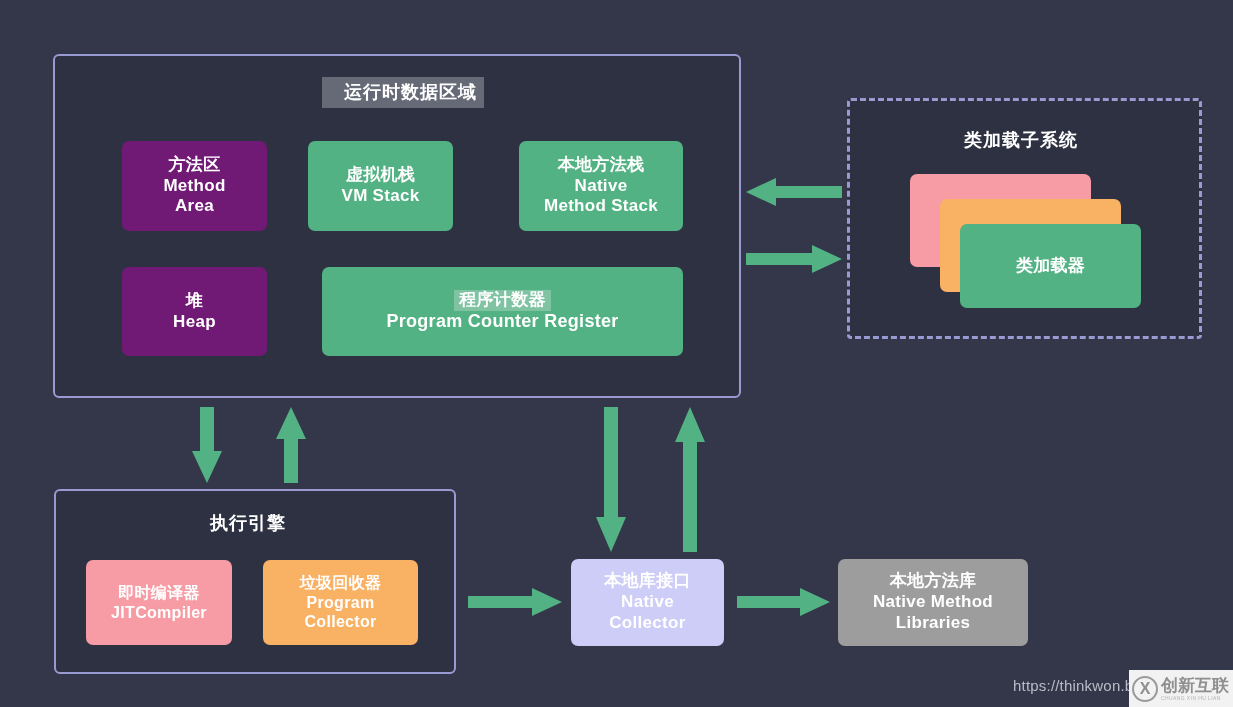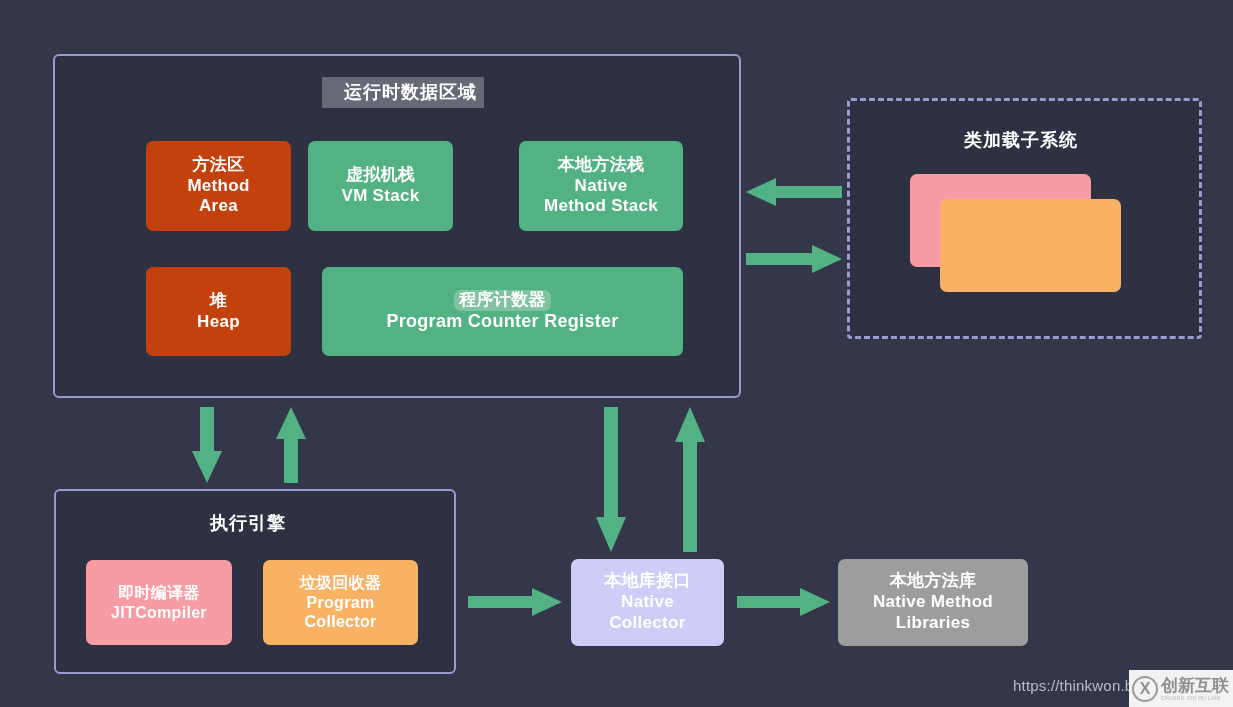--- a/index.html
+++ b/index.html
@@ -58,32 +58,31 @@
     font-weight: bold;
     white-space: nowrap;
     letter-spacing: 1px;
   }
   .panel-title.hl {
     background: rgba(150,152,163,0.55);
     padding: 3px 7px 4px 22px;
   }
 
   
-  .c-purple { background: #c2410c; margin-left: 24px; }
+  .c-purple { background: #701a75; }
   .c-green  { background: #52b283; }
   .c-pink   { background: #f79ca4; }
   .c-orange { background: #f9b163; }
   .c-lav    { background: #cdcdf7; }
   .c-gray   { background: #9d9d9d; }
 
   
   .texthl {
     background: rgba(235,235,240,0.30);
     padding: 0 5px;
-    border-radius: 7px;
   }
 
   
   .arrow { position: absolute; }
   .arrow svg { display: block; }
 
   
   #watermark {
     position: absolute;
     color: #b9bcc6;
@@ -148,20 +147,23 @@
   <div class="box c-green" style="left:322px; top:267px; width:361px; height:89px; font-size:17px;">
     <span class="ln texthl">程序计数器</span>
     <span class="ln" style="font-size:18px;">Program Counter Register</span>
   </div>
 
   <div class="panel-dashed" style="left:847px; top:98px; width:355px; height:241px;"></div>
   <div class="panel-title" style="left:964px; top:128px; font-size:18px;">类加载子系统</div>
 
   <div class="box c-pink" style="left:910px; top:174px; width:181px; height:93px;"></div>
   <div class="box c-orange" style="left:940px; top:199px; width:181px; height:93px;"></div>
+  <div class="box c-green" style="left:960px; top:224px; width:181px; height:84px; font-size:17px;">
+    <span class="ln">类加载器</span>
+  </div>
 
   <div class="panel" style="left:54px; top:489px; width:402px; height:185px;"></div>
   <div class="panel-title" style="left:210px; top:511px; font-size:18px;">执行引擎</div>
 
   <div class="box c-pink" style="left:86px; top:560px; width:146px; height:85px; font-size:16px;">
     <span class="ln">即时编译器</span>
     <span class="ln">JITCompiler</span>
   </div>
 
   <div class="box c-orange" style="left:263px; top:560px; width:155px; height:85px; font-size:16px;">

